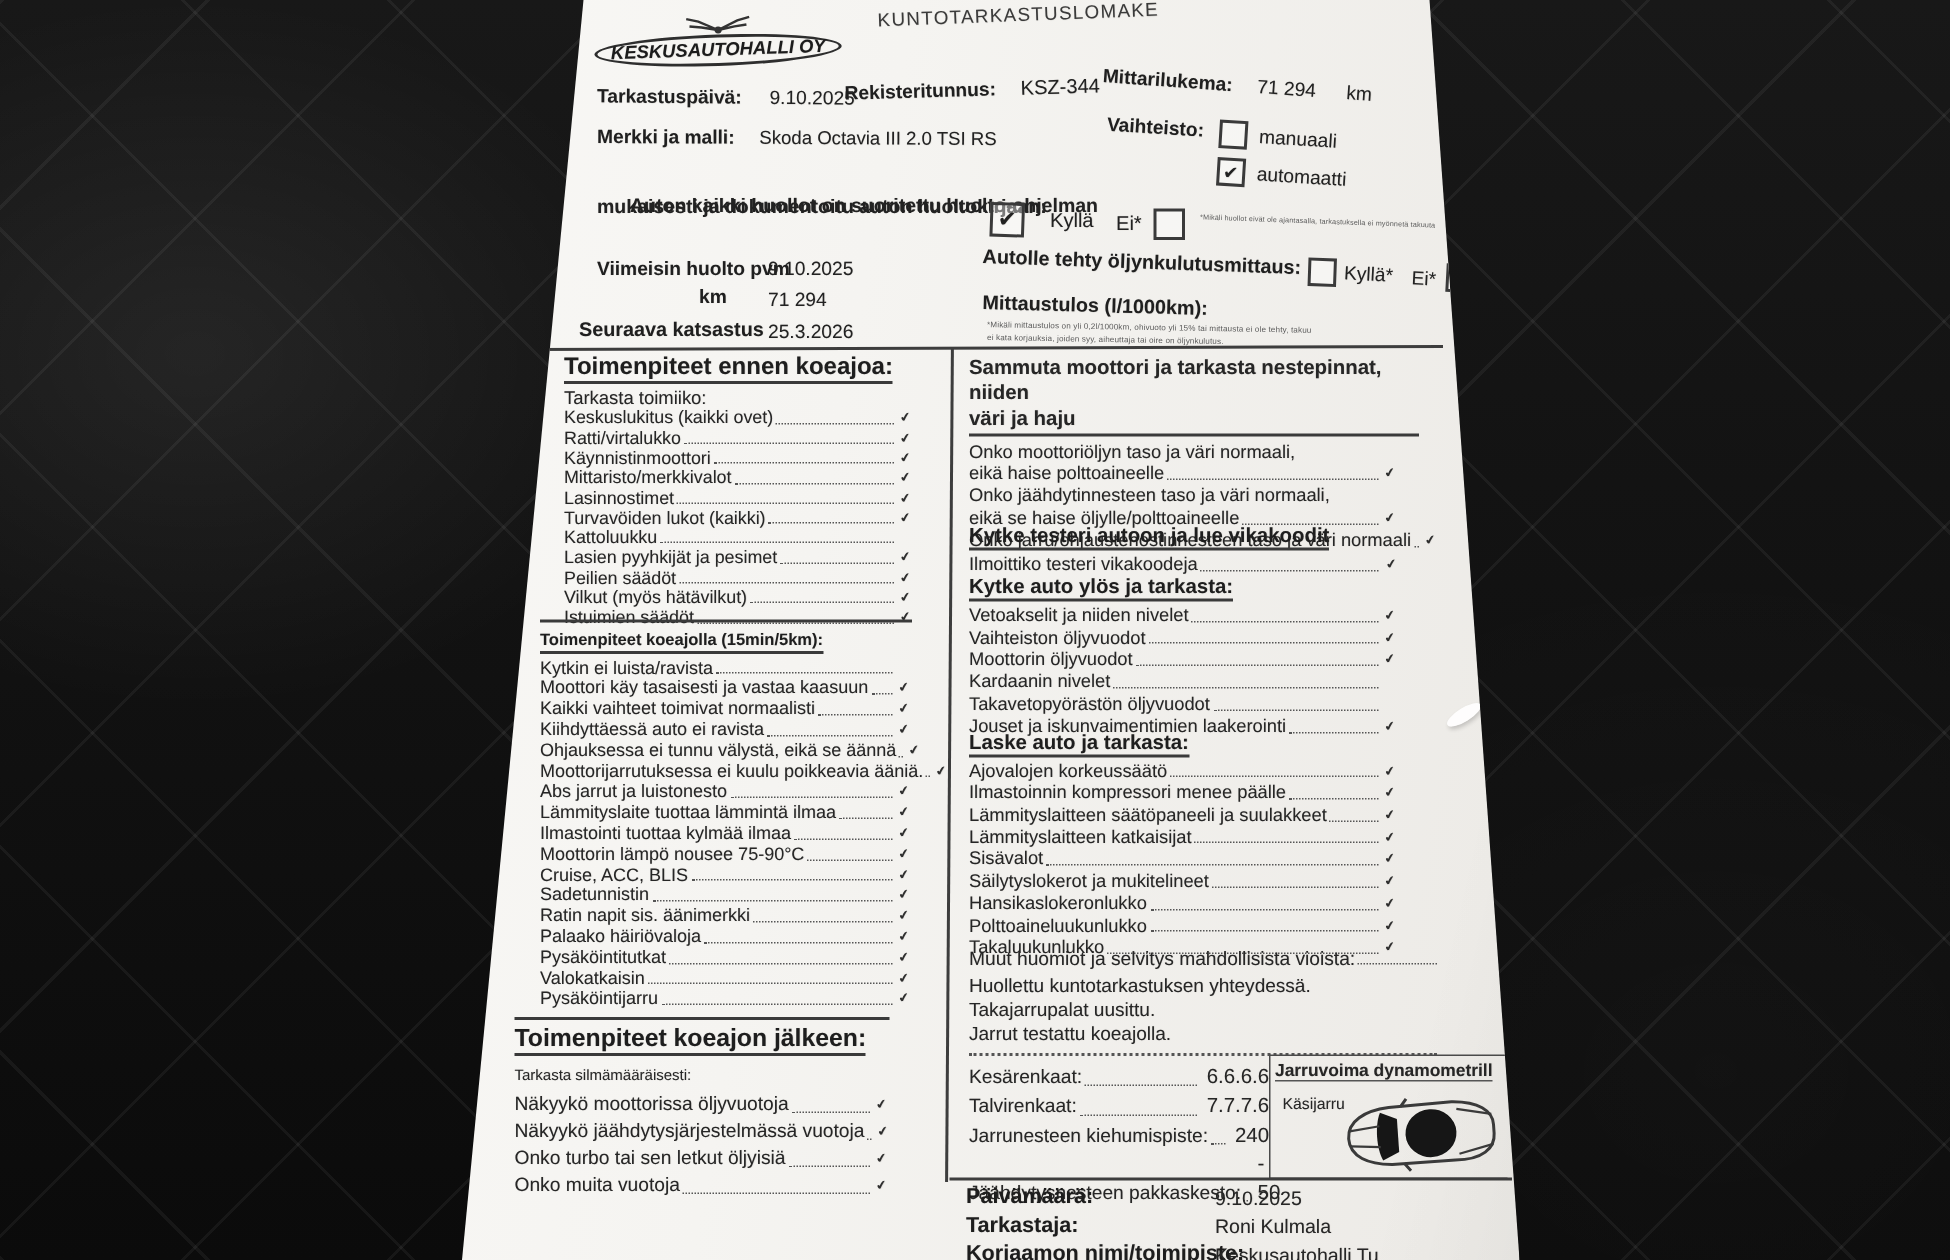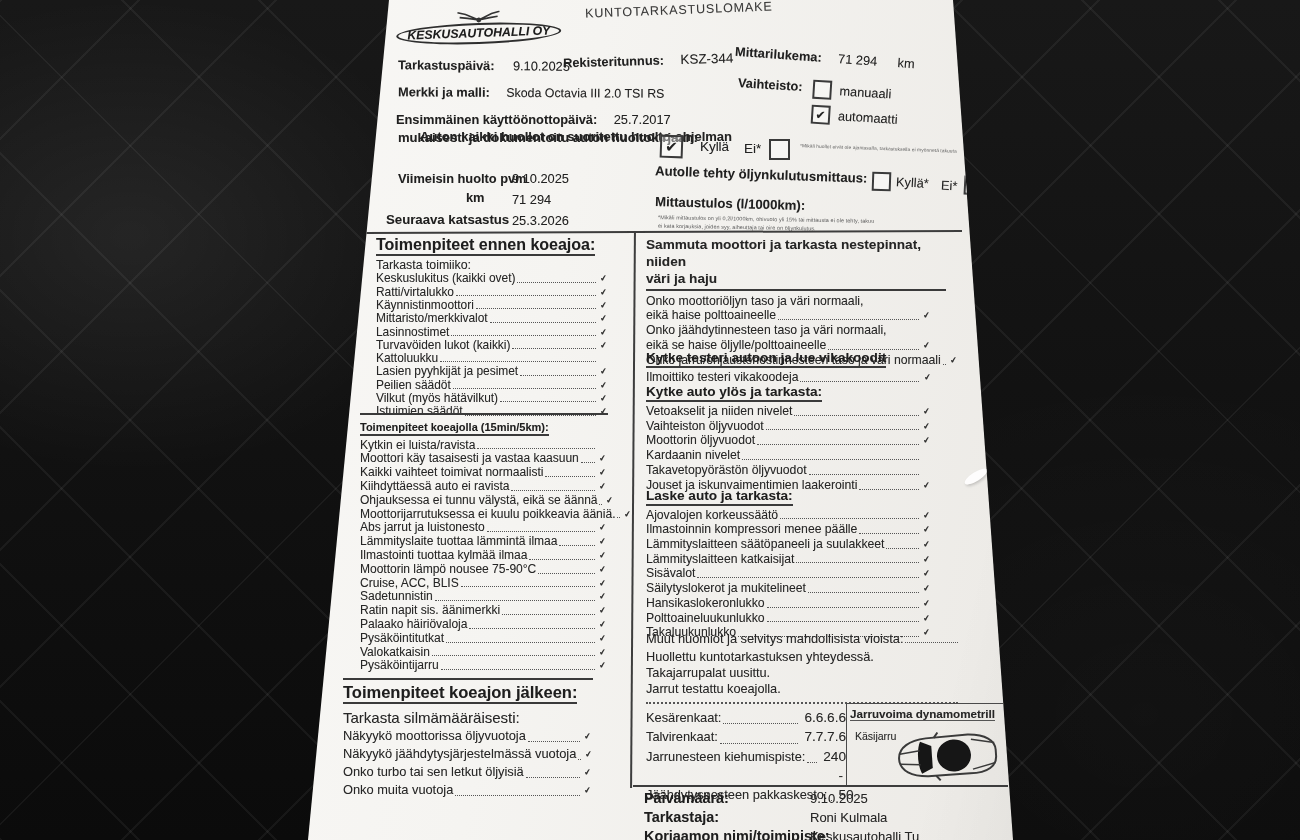--- a/index.html
+++ b/index.html
@@ -86,24 +86,20 @@
     </div>
     <div class="abs" style="left:735px;top:48px;transform:rotate(4deg);">
       <span class="lab">Mittarilukema:</span>
       <span class="val" style="margin-left:12px;">71 294</span>
       <span class="val" style="margin-left:16px;">km</span>
     </div>
     <div class="abs" style="left:398px;top:83px;transform:rotate(0.3deg);">
       <span class="lab">Merkki ja malli:</span>
       <span class="val" style="margin-left:12px;font-size:12.4px;">Skoda Octavia III 2.0 TSI RS</span>
     </div>
-    <div class="abs" style="left:396px;top:110px;">
-      <span class="lab">Ensimmäinen käyttöönottopäivä:</span>
-      <span class="val" style="margin-left:12px;">25.7.2017</span>
-    </div>
 
     <div class="abs" style="left:737px;top:80px;display:flex;gap:10px;transform:rotate(3.5deg);">
       <span class="lab">Vaihteisto:</span>
       <span style="display:flex;flex-direction:column;gap:6px;">
         <span style="display:flex;align-items:center;gap:8px;">
           <span class="cb"></span>
           <span class="val">manuaali</span>
         </span>
         <span style="display:flex;align-items:center;gap:8px;">
           <span class="cb">
@@ -321,21 +317,21 @@
             <span class="lbl">Pysäköintijarru</span>
             <span class="dots"></span>
             <span class="chk">✔</span>
           </div>
         </div>
     </div>
 
     <div class="abs secC" style="left:343px;top:678px;width:250px;">
       <div class="hr" style="width:100%;"></div>
       <div class="sec-h" style="font-size:16.5px;margin-top:3px;">Toimenpiteet koeajon jälkeen:</div>
-      <div style="font-size:15px;line-height:15px;margin-top:6px;">Tarkasta silmämääräisesti:</div>
+      <div style="font-size:10px;line-height:15px;margin-top:6px;">Tarkasta silmämääräisesti:</div>
       <div style="margin-top:2px;">
 
           <div class="row">
             <span class="lbl">Näkyykö moottorissa öljyvuotoja</span>
             <span class="dots"></span>
             <span class="chk">✔</span>
           </div>
 
           <div class="row">
             <span class="lbl">Näkyykö jäähdytysjärjestelmässä vuotoja</span>

